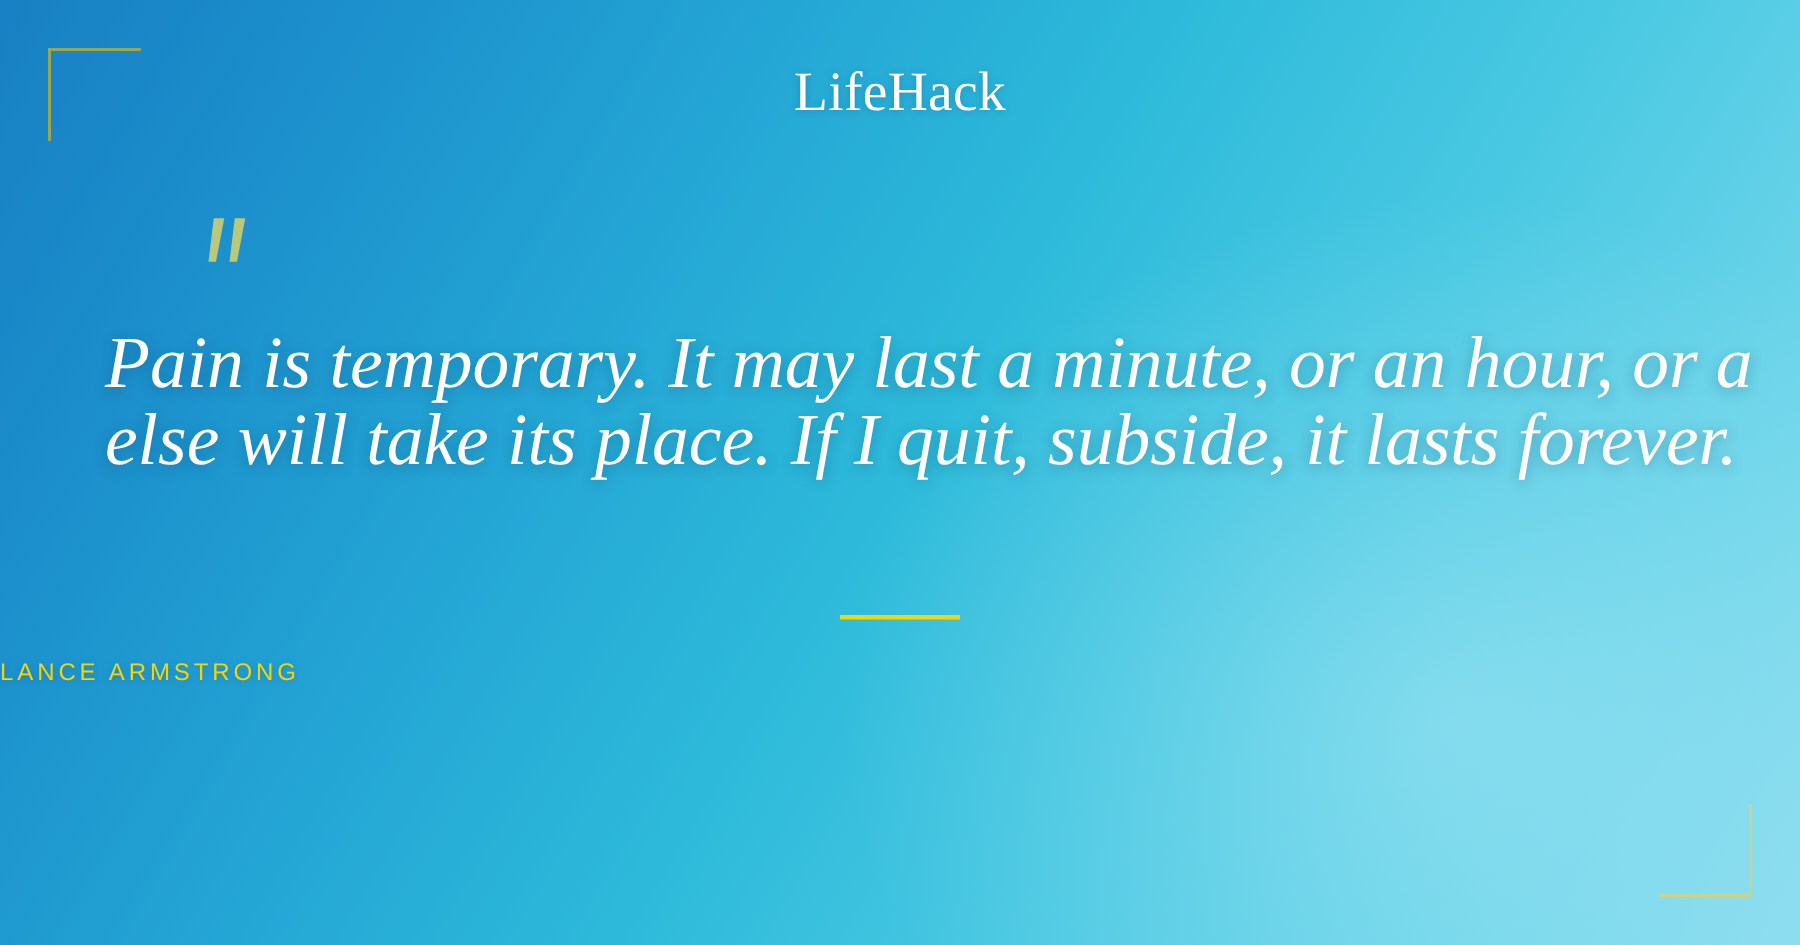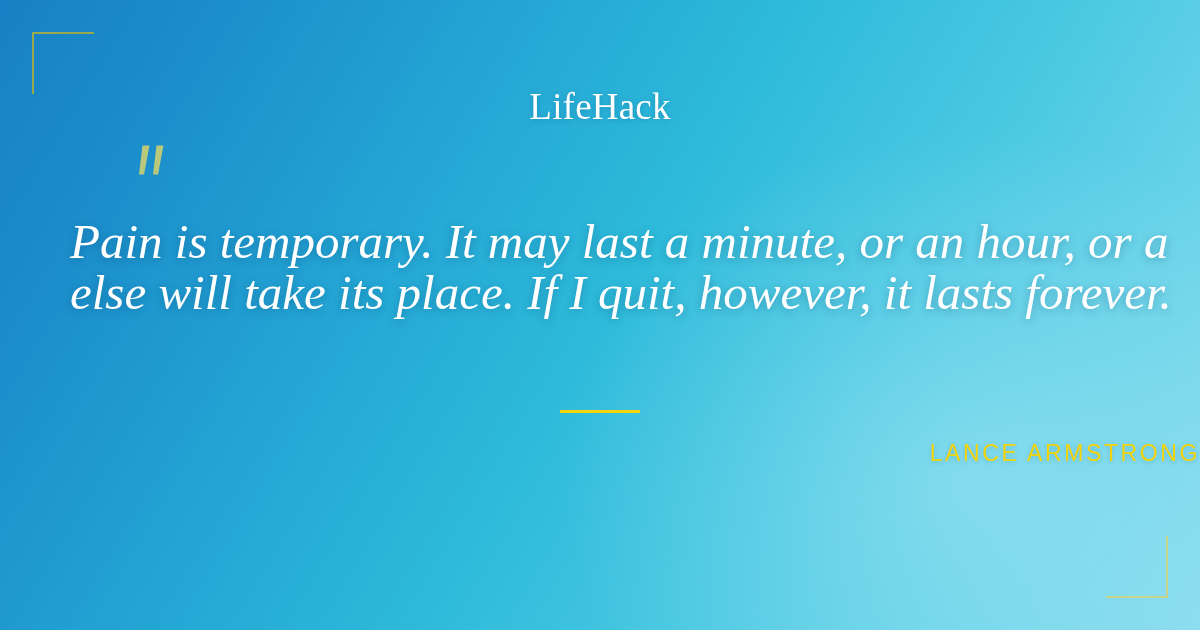--- a/index.html
+++ b/index.html
@@ -68,21 +68,20 @@
     top: 41px;
     left: 0;
     width: 1200px;
     text-align: center;
     font-family: "Liberation Serif", "DejaVu Serif", serif;
     font-size: 37px;
     line-height: 42px;
     color: #ffffff;
     letter-spacing: 0.2px;
     text-shadow: 0 1px 5px rgba(10, 70, 110, 0.28);
-    margin-top: 45px;
   }
 
   
   #quote-mark {
     position: absolute;
     left: 128px;
     top: 139px;
     width: 60px;
     height: 60px;
   }
@@ -113,23 +112,23 @@
     top: 410px;
     width: 80px;
     height: 3px;
     background: #f4d40b;
   }
   #author {
     position: absolute;
     left: 0;
     top: 440px;
     width: 1200px;
-    text-align: right;
+    text-align: left;
     font-family: "Liberation Sans", sans-serif;
-    font-size: 23px;
+    font-size: 16px;
     font-weight: 400;
     letter-spacing: 2.6px;
     color: #f4d40b;
     text-transform: uppercase;
     text-shadow: 0 1px 5px rgba(8, 64, 104, 0.22);
   }
 </style>
 </head>
 <body>
 
@@ -151,19 +150,19 @@
 
   <div id="quote-mark">
     <svg width="60" height="60" viewBox="0 0 60 60" aria-hidden="true">
       <path d="M14.5 6.5 L21.5 6.5 L16.0 35.5 L11.0 35.5 Z" fill="#b9c87a"></path>
       <path d="M28.5 6.5 L35.5 6.5 L30.0 35.5 L25.0 35.5 Z" fill="#b9c87a"></path>
     </svg>
   </div>
 
   <div id="quote-block">
     <div class="quote-line">Pain is temporary. It may last a minute, or an hour, or a</div>
-    <div class="quote-line">else will take its place. If I quit, however, it lasts forever.</div>
+    <div class="quote-line">else will take its place. If I quit, subside, it lasts forever.</div>
   </div>
 
   <div id="divider"></div>
   <div id="author">LANCE ARMSTRONG</div>
 
 </div>
 
 </body></html>

